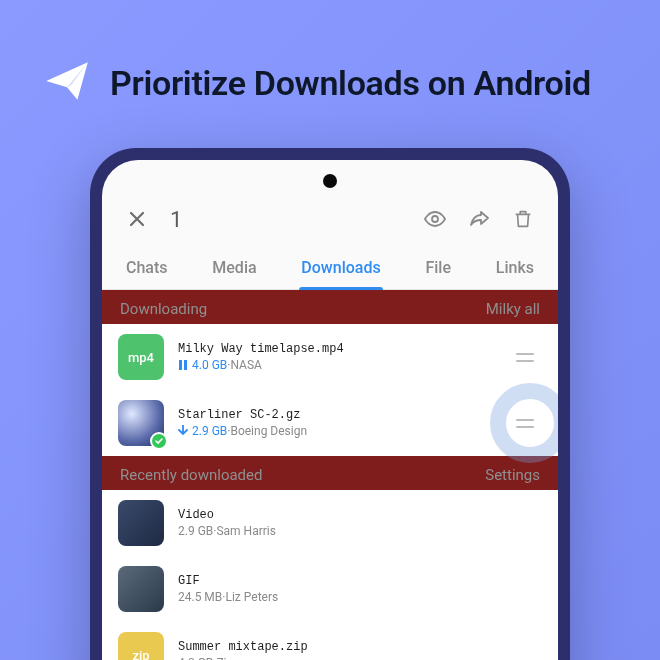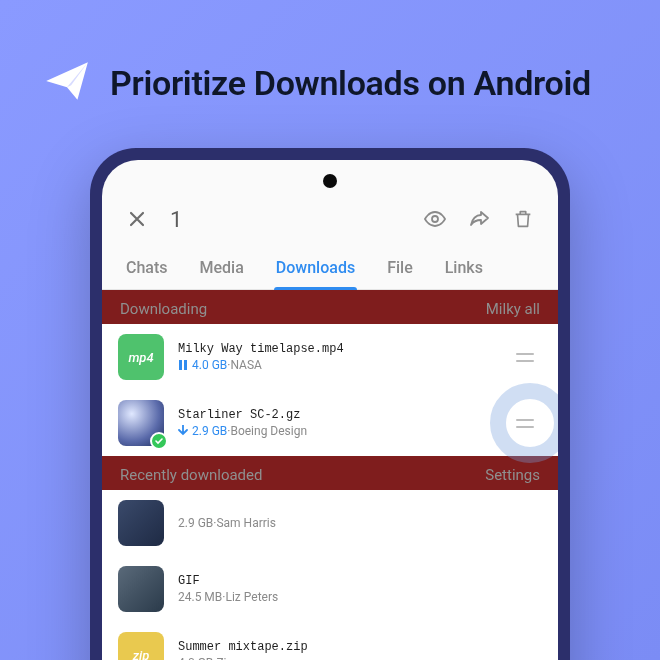--- a/index.html
+++ b/index.html
@@ -51,20 +51,21 @@
     display: flex; align-items: center; justify-content: center;
     color: #6e6e6e;
   }
   .topbar .count {
     font-size: 22px; color: #5c5c5c; margin-left: 6px;
     flex: 1;
   }
   .tabs {
     display: flex; gap: 0; padding: 0 8px;
     border-bottom: 1px solid #e5e5e5;
+    justify-content: space-between;
   }
   .tab {
     padding: 10px 16px 12px;
     font-size: 16px; color: #8a8a8a; font-weight: 500;
     position: relative;
     white-space: nowrap;
   }
   .tab.active { color: #2f8cf0; }
   .tab.active::after {
     content: ""; position: absolute; left: 14px; right: 14px; bottom: -1px;
@@ -83,21 +84,20 @@
     gap: 14px;
     background: #fff;
     position: relative;
   }
   .thumb {
     width: 46px; height: 46px; border-radius: 8px;
     display: flex; align-items: center; justify-content: center;
     font-size: 13px; color: #fff; font-weight: 500;
     position: relative; overflow: visible;
     flex-shrink: 0;
-    font-style: italic;
   }
   .thumb.mp4 { background: #4fc26d; }
   .thumb.zip { background: #e9c94f; color:#fff; }
   .thumb.img { background: linear-gradient(135deg,#3a4a6b,#1e2a44); }
   .thumb.img2 { background: linear-gradient(135deg,#5a6a7a,#2a3a4a); }
   .thumb.earth { background: radial-gradient(circle at 30% 30%, #e0e8ff 0%, #5a6aaa 60%, #1a2a5a 100%); }
   .check-badge {
     position: absolute; bottom: -4px; right: -4px;
     width: 18px; height: 18px; background: #34c759; border-radius: 50%;
     border: 2px solid #fff;
@@ -233,20 +233,21 @@
     </div>
 
     <div class="section-head">
       <span>Recently downloaded</span>
       <span class="action">Settings</span>
     </div>
 
     <div class="row">
       <div class="thumb img"></div>
       <div class="info">
+        <div class="fname">Video</div>
         <div class="meta">
           <span>2.9 GB</span>
           <span>·</span>
           <span>Sam Harris</span>
         </div>
       </div>
     </div>
 
     <div class="row">
       <div class="thumb img2"></div>

